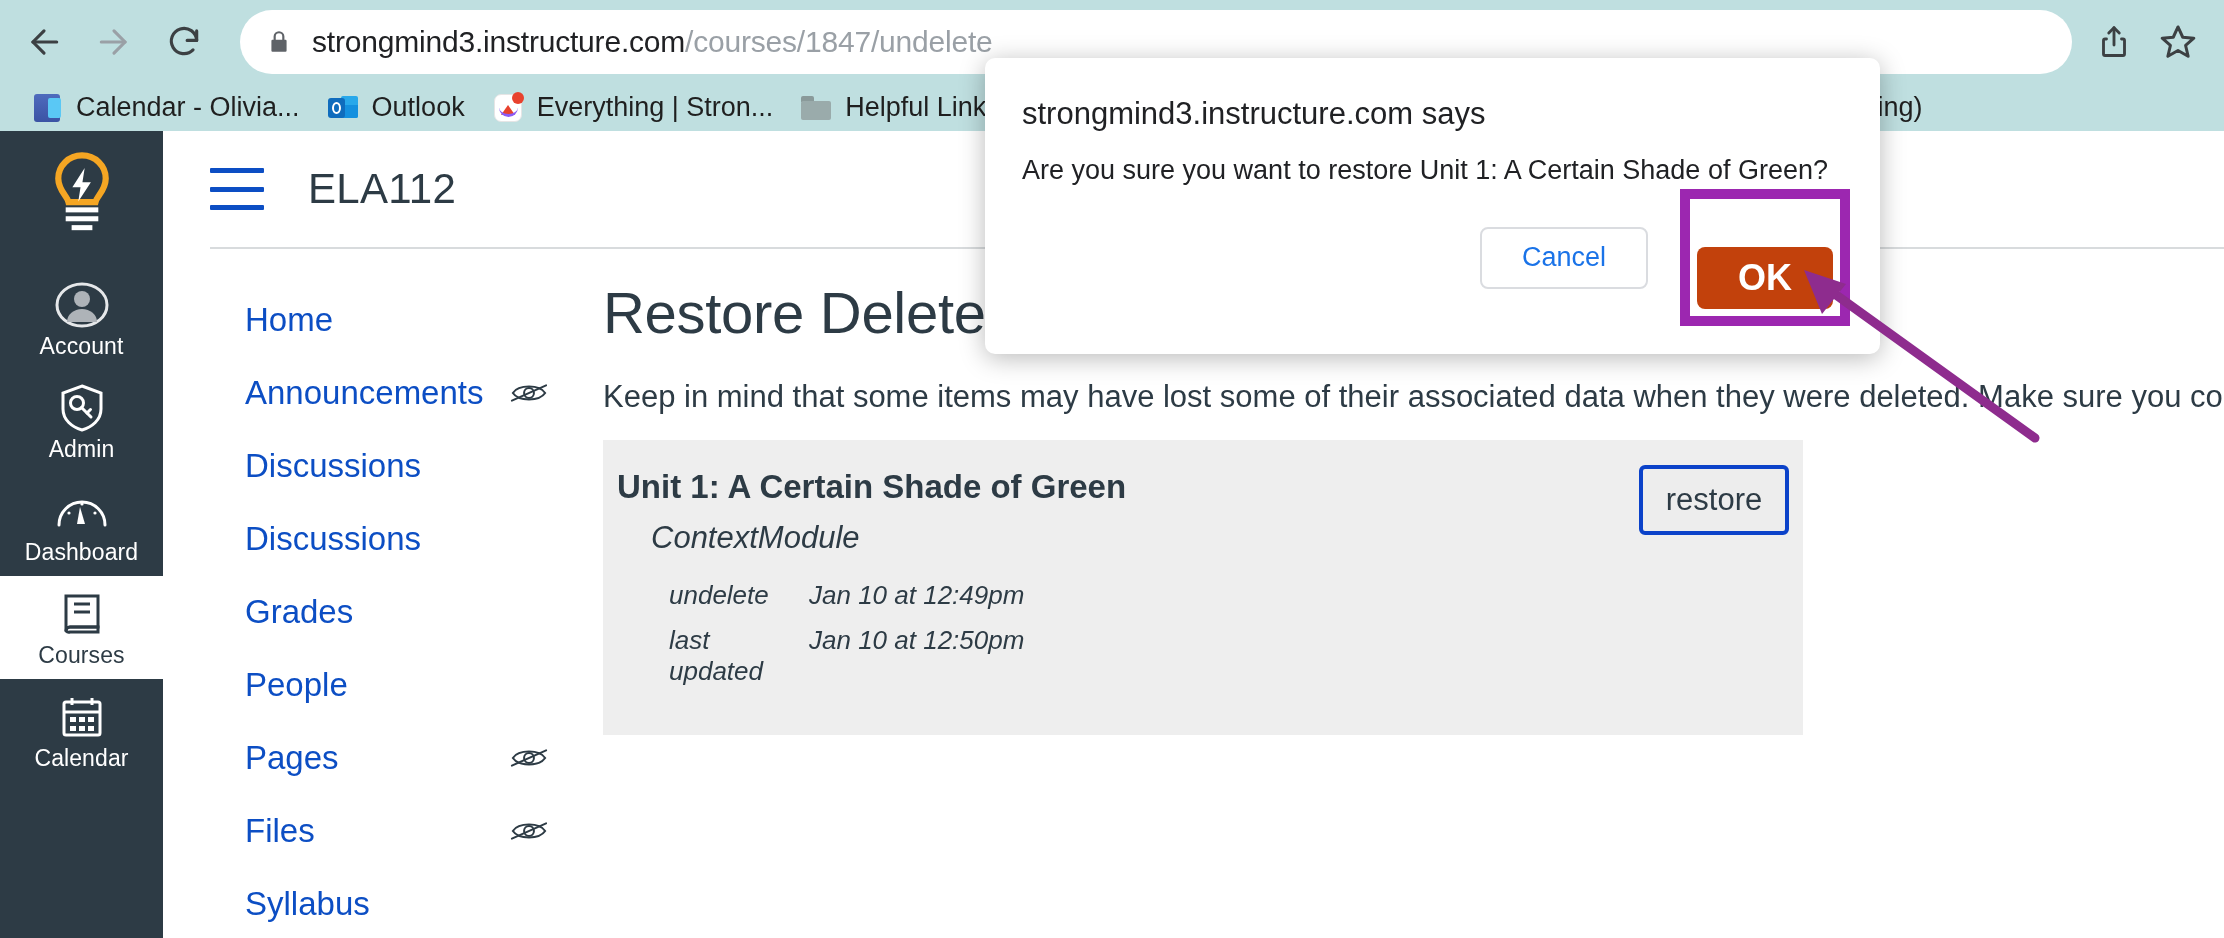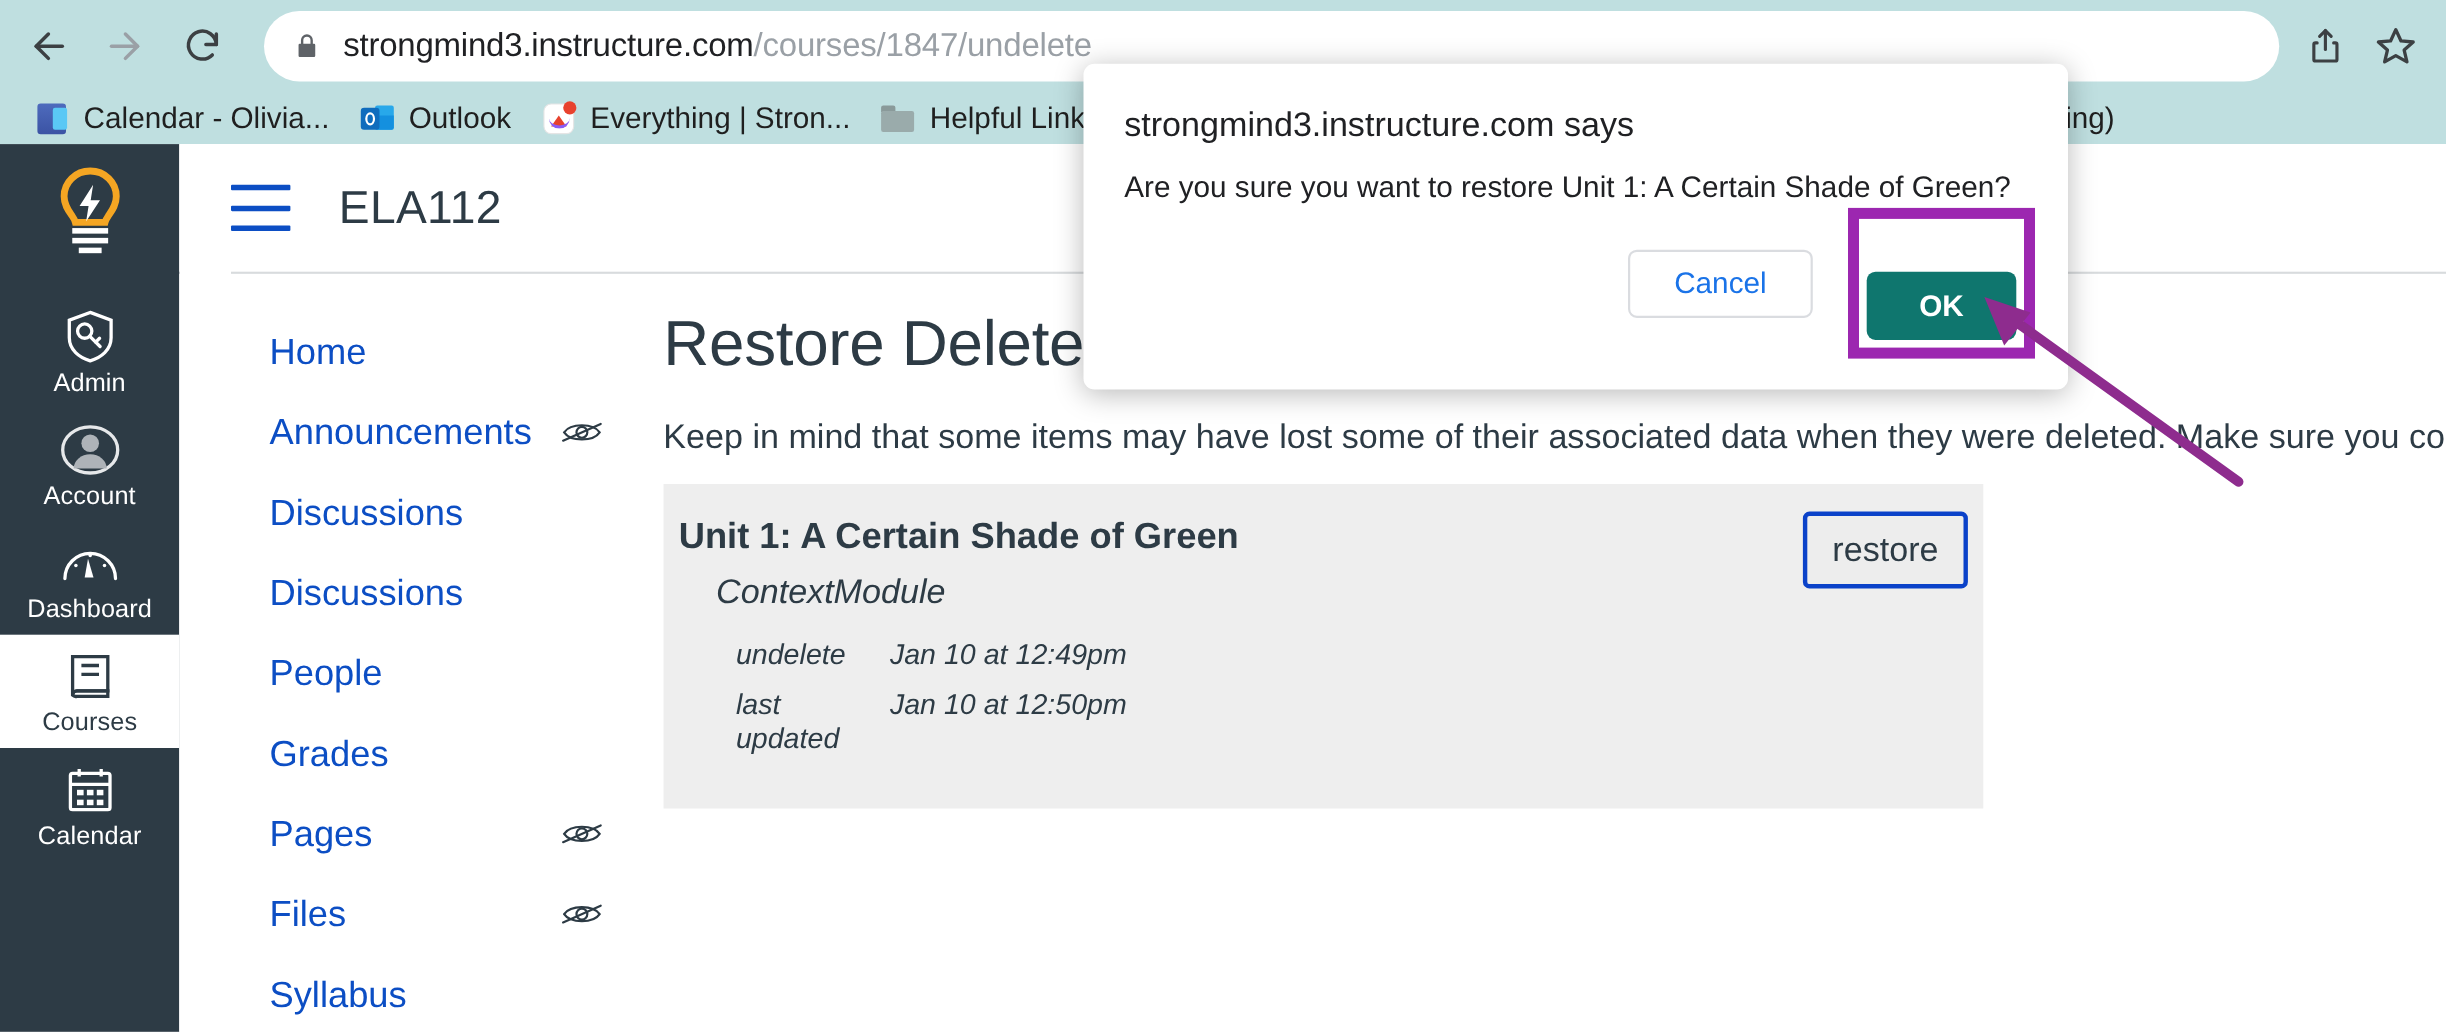--- a/index.html
+++ b/index.html
@@ -247,25 +247,25 @@
     cursor: pointer;
     font-family: "Liberation Sans", sans-serif;
   }
   #dialog-ok-wrap {
     border: 10px solid #9c27b0;
     padding: 7px;
     background: #ffffff;
   }
   #dialog-ok {
     height: 62px; width: 136px;
-    background: #0f766e;
+    background: #c2410c;
     border: none;
     border-radius: 8px;
     color: #ffffff;
-    font-size: 27px; font-weight: bold;
+    font-size: 36px; font-weight: bold;
     cursor: pointer;
     font-family: "Liberation Sans", sans-serif;
     margin-top: 41px;
   }
 
   
   #annotation-arrow {
     position: absolute; left: 1790px; top: 270px;
     width: 260px; height: 180px;
     z-index: 60;
@@ -379,39 +379,39 @@
       <path d="M26 3c-9 0-16 7-16 15.5 0 5.5 2.8 9 5 12.2 1 1.4 1.6 2.6 1.9 3.8h18.2c.3-1.2.9-2.4 1.9-3.8 2.2-3.2 5-6.7 5-12.2C42 10 35 3 26 3z" fill="none" stroke="#F5A623" stroke-width="4.2"></path>
       <path d="M27.8 11.5 L19.5 24.5 L25 24.5 L23.5 34 L32 21 L26.3 21 Z" fill="#ffffff"></path>
       <rect x="15" y="38" width="22" height="3.4" fill="#ffffff"></rect>
       <rect x="15" y="44" width="22" height="3.4" fill="#ffffff"></rect>
       <rect x="19" y="50" width="14" height="3.4" fill="#ffffff"></rect>
     </svg>
   </div>
 
   <div class="gnav-item">
     <span class="gnav-icon">
+      <svg width="56" height="50" viewBox="0 0 56 50">
+        <ellipse cx="28" cy="25" rx="25" ry="21" fill="none" stroke="#e6e8ea" stroke-width="3"></ellipse>
+        <circle cx="28" cy="19" r="8" fill="#aeb3b8"></circle>
+        <path d="M13 42 a15 13 0 0 1 30 0 z" fill="#aeb3b8"></path>
+      </svg>
+    </span>
+    <span class="gnav-label">Account</span>
+  </div>
+
+  <div class="gnav-item">
+    <span class="gnav-icon">
       <svg width="50" height="50" viewBox="0 0 48 50" fill="none" stroke="#ffffff" stroke-width="3">
         <path d="M24 3 L43 10 V26 C43 37 34 44 24 47 C14 44 5 37 5 26 V10 Z"></path>
         <circle cx="19" cy="20" r="6.5"></circle>
         <path d="M23.5 24.5 L33 34" stroke-linecap="round"></path>
         <path d="M29 30 L32.5 26.5" stroke-linecap="round"></path>
       </svg>
     </span>
     <span class="gnav-label">Admin</span>
-  </div>
-
-  <div class="gnav-item">
-    <span class="gnav-icon">
-      <svg width="56" height="50" viewBox="0 0 56 50">
-        <ellipse cx="28" cy="25" rx="25" ry="21" fill="none" stroke="#e6e8ea" stroke-width="3"></ellipse>
-        <circle cx="28" cy="19" r="8" fill="#aeb3b8"></circle>
-        <path d="M13 42 a15 13 0 0 1 30 0 z" fill="#aeb3b8"></path>
-      </svg>
-    </span>
-    <span class="gnav-label">Account</span>
   </div>
 
   <div class="gnav-item">
     <span class="gnav-icon">
       <svg width="54" height="40" viewBox="0 0 54 40" fill="none" stroke="#ffffff" stroke-width="3">
         <path d="M4 34 A23 23 0 0 1 50 34" stroke-linecap="round"></path>
         <path d="M30 33 L25 16 L22 33 Z" fill="#ffffff" stroke="none"></path>
         <circle cx="14" cy="22" r="1.6" fill="#ffffff" stroke="none"></circle>
         <circle cx="27" cy="13" r="1.6" fill="#ffffff" stroke="none"></circle>
         <circle cx="40" cy="22" r="1.6" fill="#ffffff" stroke="none"></circle>
@@ -480,25 +480,25 @@
 
   <div class="cnav-item">
     <span class="cnav-label">Discussions</span>
   </div>
 
   <div class="cnav-item">
     <span class="cnav-label">Discussions</span>
   </div>
 
   <div class="cnav-item">
+    <span class="cnav-label">Grades</span>
+  </div>
+
+  <div class="cnav-item">
     <span class="cnav-label">People</span>
-  </div>
-
-  <div class="cnav-item">
-    <span class="cnav-label">Grades</span>
   </div>
 
   <div class="cnav-item">
     <span class="cnav-label">Pages</span>
     <span class="cnav-eye">
       <svg width="38" height="28" viewBox="0 0 40 28" fill="none" stroke="#2d3b45" stroke-width="2.1">
         <path d="M3 14 C9 5 31 5 37 14 C31 23 9 23 3 14 Z"></path>
         <circle cx="20" cy="14" r="5.2"></circle>
         <line x1="2" y1="22" x2="38" y2="6" stroke-linecap="round"></line>
       </svg>

